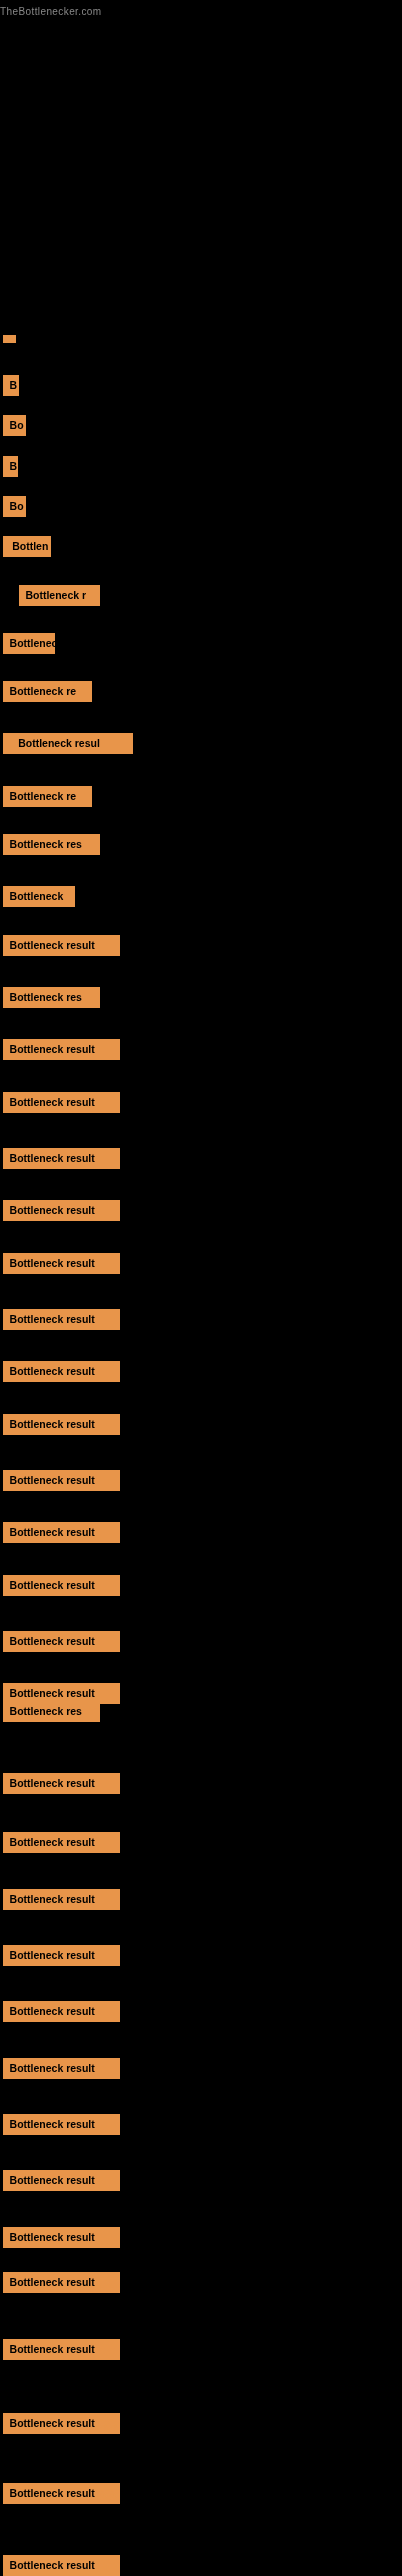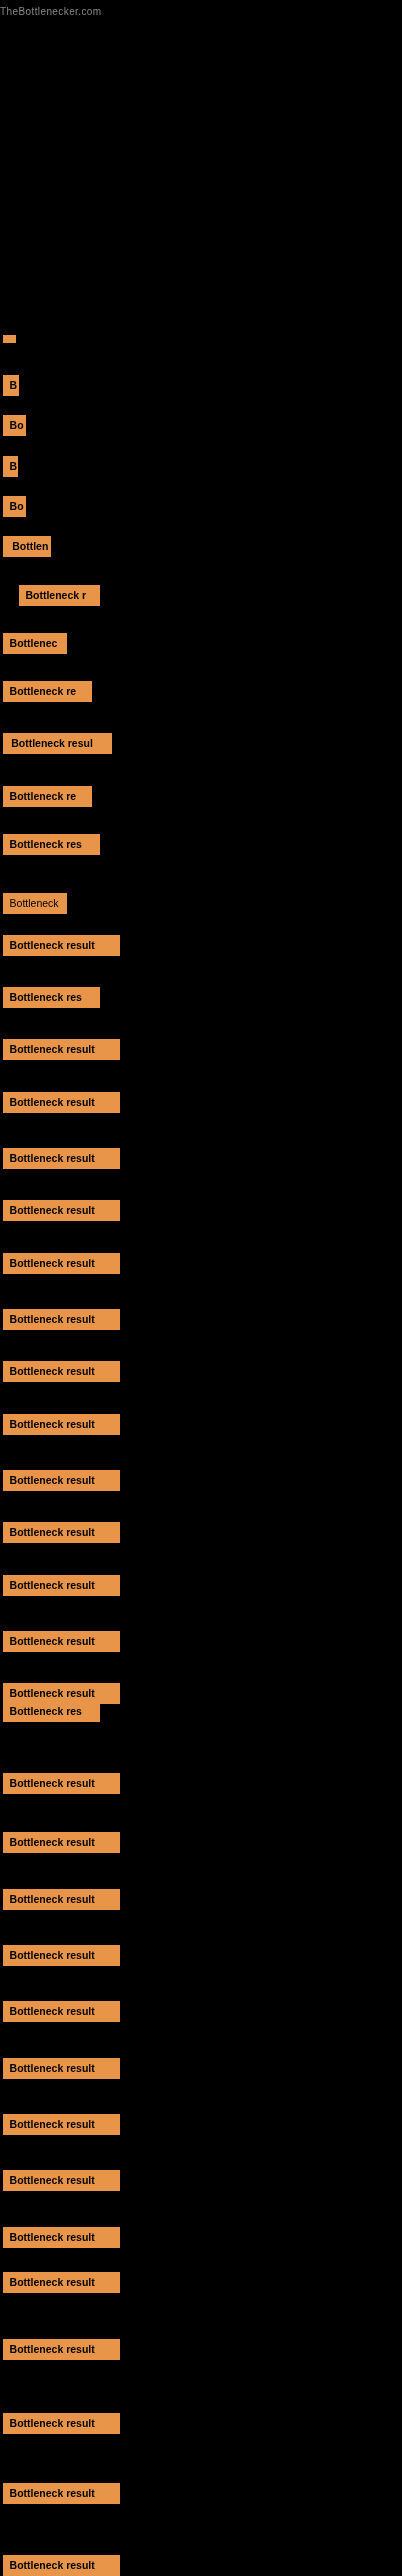--- a/index.html
+++ b/index.html
@@ -25,26 +25,26 @@
 <div class="site-title">TheBottlenecker.com</div>
 
 <div id="items-container" style="position:relative; width:403px; height:2544px;">
     <div style="position: absolute; top: 314px; left: 3.2px; background-color: rgb(232, 149, 74); color: rgb(0, 0, 0); font-size: 10.5px; font-weight: bold; padding: 4px 6.4px; width: 9.7px; overflow: hidden; white-space: nowrap; line-height: 1.3;"></div>
     <div style="position: absolute; top: 354px; left: 3.2px; background-color: rgb(232, 149, 74); color: rgb(0, 0, 0); font-size: 10.5px; font-weight: bold; padding: 4px 6.4px; width: 16px; overflow: hidden; white-space: nowrap; line-height: 1.3;">B</div>
     <div style="position: absolute; top: 394px; left: 3.2px; background-color: rgb(232, 149, 74); color: rgb(0, 0, 0); font-size: 10.5px; font-weight: bold; padding: 4px 6.4px; width: 22.5px; overflow: hidden; white-space: nowrap; line-height: 1.3;">Bo</div>
     <div style="position: absolute; top: 435px; left: 3.2px; background-color: rgb(232, 149, 74); color: rgb(0, 0, 0); font-size: 10.5px; font-weight: bold; padding: 4px 6.4px; width: 14.5px; overflow: hidden; white-space: nowrap; line-height: 1.3;">B</div>
     <div style="position: absolute; top: 475px; left: 3.2px; background-color: rgb(232, 149, 74); color: rgb(0, 0, 0); font-size: 10.5px; font-weight: bold; padding: 4px 6.4px; width: 22.5px; overflow: hidden; white-space: nowrap; line-height: 1.3;">Bo</div>
     <div style="position: absolute; top: 515px; left: 3.2px; background-color: rgb(232, 149, 74); color: rgb(0, 0, 0); font-size: 10.5px; font-weight: bold; padding: 4px 9px; width: 48px; overflow: hidden; white-space: nowrap; line-height: 1.3;">Bottlen</div>
     <div style="position: absolute; top: 564px; left: 19px; background-color: rgb(232, 149, 74); color: rgb(0, 0, 0); font-size: 10.5px; font-weight: bold; padding: 4px 6.4px; width: 81px; overflow: hidden; white-space: nowrap; line-height: 1.3;">Bottleneck r</div>
-    <div style="position: absolute; top: 612px; left: 3.2px; background-color: rgb(232, 149, 74); color: rgb(0, 0, 0); font-size: 10.5px; font-weight: bold; padding: 4px 6.4px; width: 64px; overflow: hidden; white-space: nowrap; line-height: 1.3;">Bottlenec</div>
+    <div style="position: absolute; top: 612px; left: 3.2px; background-color: rgb(232, 149, 74); color: rgb(0, 0, 0); font-size: 10.5px; font-weight: bold; padding: 4px 6.4px; width: 52px; overflow: hidden; white-space: nowrap; line-height: 1.3;">Bottlenec</div>
     <div style="position: absolute; top: 660px; left: 3.2px; background-color: rgb(232, 149, 74); color: rgb(0, 0, 0); font-size: 10.5px; font-weight: bold; padding: 4px 6.4px; width: 89px; overflow: hidden; white-space: nowrap; line-height: 1.3;">Bottleneck re</div>
-    <div style="position: absolute; top: 712px; left: 3.2px; background-color: rgb(232, 149, 74); color: rgb(0, 0, 0); font-size: 10.5px; font-weight: bold; padding: 4px 8px; width: 109px; overflow: hidden; white-space: nowrap; line-height: 1.3;">Bottleneck resul</div>
+    <div style="position: absolute; top: 712px; left: 3.2px; background-color: rgb(232, 149, 74); color: rgb(0, 0, 0); font-size: 10.5px; font-weight: bold; padding: 4px 15px; width: 130px; overflow: hidden; white-space: nowrap; line-height: 1.3;">Bottleneck resul</div>
     <div style="position: absolute; top: 765px; left: 3.2px; background-color: rgb(232, 149, 74); color: rgb(0, 0, 0); font-size: 10.5px; font-weight: bold; padding: 4px 6.4px; width: 89px; overflow: hidden; white-space: nowrap; line-height: 1.3;">Bottleneck re</div>
     <div style="position: absolute; top: 813px; left: 3.2px; background-color: rgb(232, 149, 74); color: rgb(0, 0, 0); font-size: 10.5px; font-weight: bold; padding: 4px 6.4px; width: 97px; overflow: hidden; white-space: nowrap; line-height: 1.3;">Bottleneck res</div>
-    <div style="position: absolute; top: 865px; left: 3.2px; background-color: rgb(232, 149, 74); color: rgb(0, 0, 0); font-size: 10.5px; font-weight: normal; padding: 4px 6.4px; width: 64px; overflow: hidden; white-space: nowrap; line-height: 1.3; margin-top: 7px;">Bottleneck</div>
+    <div style="position: absolute; top: 865px; left: 3.2px; background-color: rgb(232, 149, 74); color: rgb(0, 0, 0); font-size: 10.5px; font-weight: bold; padding: 4px 6.4px; width: 72px; overflow: hidden; white-space: nowrap; line-height: 1.3;">Bottleneck</div>
     <div style="position: absolute; top: 914px; left: 3.2px; background-color: rgb(232, 149, 74); color: rgb(0, 0, 0); font-size: 10.5px; font-weight: bold; padding: 4px 6.4px; width: 117px; overflow: hidden; white-space: nowrap; line-height: 1.3;">Bottleneck result</div>
     <div style="position: absolute; top: 966px; left: 3.2px; background-color: rgb(232, 149, 74); color: rgb(0, 0, 0); font-size: 10.5px; font-weight: bold; padding: 4px 6.4px; width: 97px; overflow: hidden; white-space: nowrap; line-height: 1.3;">Bottleneck res</div>
     <div style="position: absolute; top: 1018px; left: 3.2px; background-color: rgb(232, 149, 74); color: rgb(0, 0, 0); font-size: 10.5px; font-weight: bold; padding: 4px 6.4px; width: 117px; overflow: hidden; white-space: nowrap; line-height: 1.3;">Bottleneck result</div>
     <div style="position: absolute; top: 1071px; left: 3.2px; background-color: rgb(232, 149, 74); color: rgb(0, 0, 0); font-size: 10.5px; font-weight: bold; padding: 4px 6.4px; width: 117px; overflow: hidden; white-space: nowrap; line-height: 1.3;">Bottleneck result</div>
     <div style="position: absolute; top: 1127px; left: 3.2px; background-color: rgb(232, 149, 74); color: rgb(0, 0, 0); font-size: 10.5px; font-weight: bold; padding: 4px 6.4px; width: 117px; overflow: hidden; white-space: nowrap; line-height: 1.3;">Bottleneck result</div>
     <div style="position: absolute; top: 1179px; left: 3.2px; background-color: rgb(232, 149, 74); color: rgb(0, 0, 0); font-size: 10.5px; font-weight: bold; padding: 4px 6.4px; width: 117px; overflow: hidden; white-space: nowrap; line-height: 1.3;">Bottleneck result</div>
     <div style="position: absolute; top: 1232px; left: 3.2px; background-color: rgb(232, 149, 74); color: rgb(0, 0, 0); font-size: 10.5px; font-weight: bold; padding: 4px 6.4px; width: 117px; overflow: hidden; white-space: nowrap; line-height: 1.3;">Bottleneck result</div>
     <div style="position: absolute; top: 1288px; left: 3.2px; background-color: rgb(232, 149, 74); color: rgb(0, 0, 0); font-size: 10.5px; font-weight: bold; padding: 4px 6.4px; width: 117px; overflow: hidden; white-space: nowrap; line-height: 1.3;">Bottleneck result</div>
     <div style="position: absolute; top: 1340px; left: 3.2px; background-color: rgb(232, 149, 74); color: rgb(0, 0, 0); font-size: 10.5px; font-weight: bold; padding: 4px 6.4px; width: 117px; overflow: hidden; white-space: nowrap; line-height: 1.3;">Bottleneck result</div>
     <div style="position: absolute; top: 1393px; left: 3.2px; background-color: rgb(232, 149, 74); color: rgb(0, 0, 0); font-size: 10.5px; font-weight: bold; padding: 4px 6.4px; width: 117px; overflow: hidden; white-space: nowrap; line-height: 1.3;">Bottleneck result</div>

